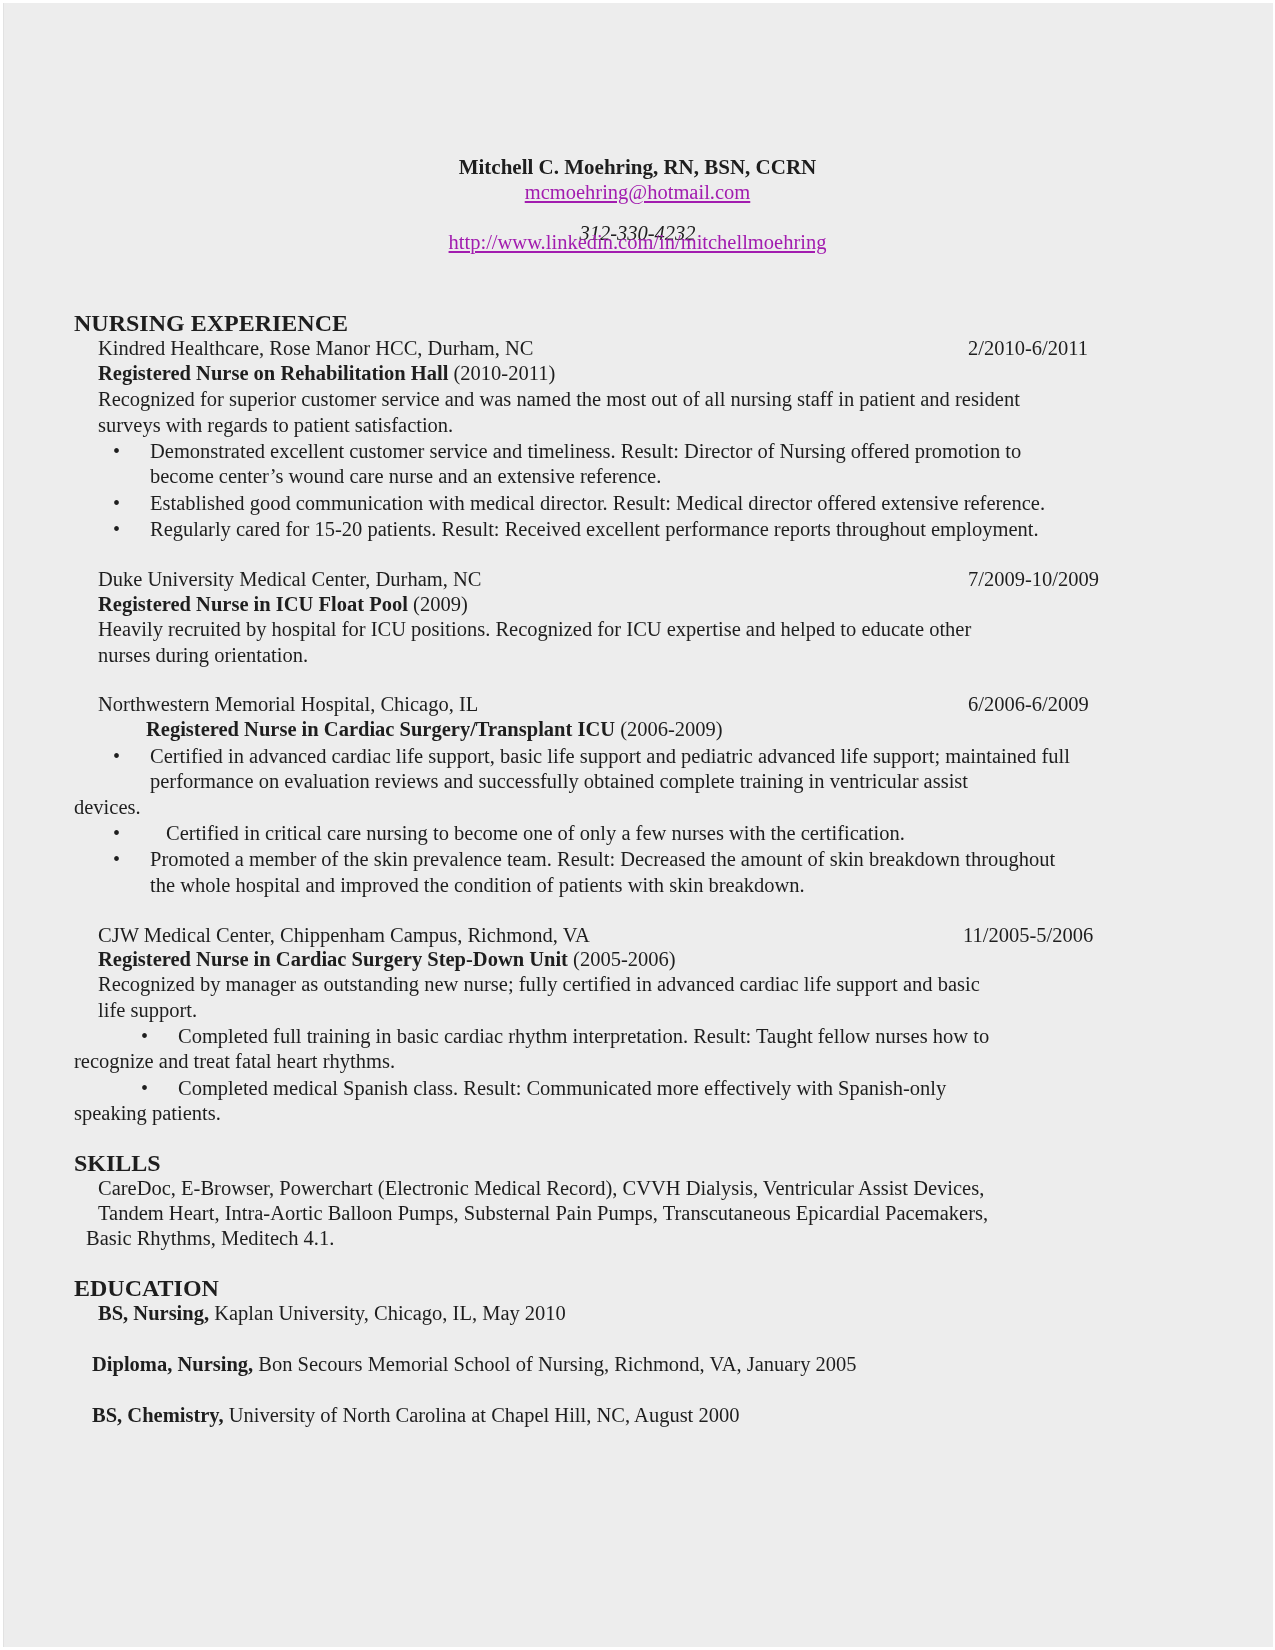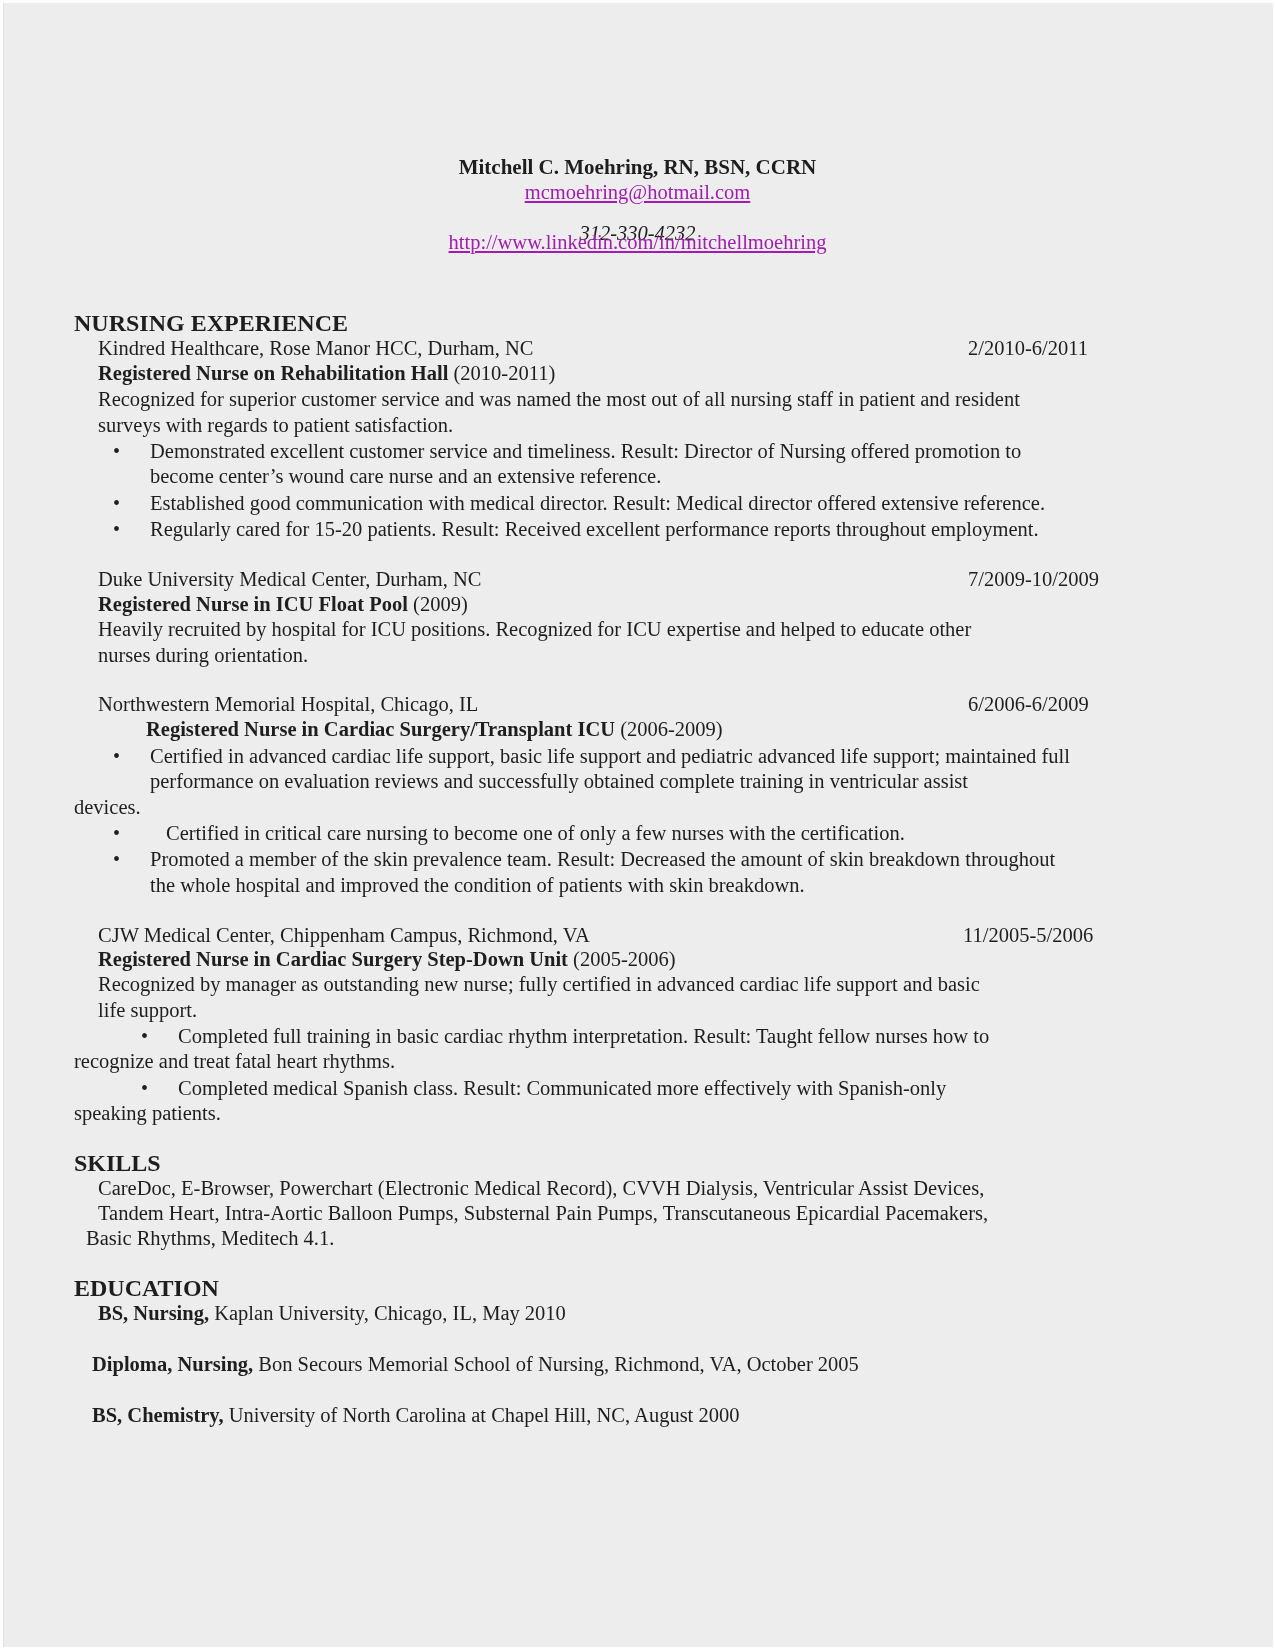--- a/index.html
+++ b/index.html
@@ -83,14 +83,14 @@
 <div class="abs" style="left:178px; top:1075px;">Completed medical Spanish class. Result: Communicated more effectively with Spanish-only</div>
 <div class="abs" style="left:74px; top:1100px;">speaking patients.</div>
 
 <div class="section-title" style="top:1150px;">SKILLS</div>
 <div class="abs" style="left:98px; top:1175px;">CareDoc, E-Browser, Powerchart (Electronic Medical Record), CVVH Dialysis, Ventricular Assist Devices,</div>
 <div class="abs" style="left:98px; top:1200px;">Tandem Heart, Intra-Aortic Balloon Pumps, Substernal Pain Pumps, Transcutaneous Epicardial Pacemakers,</div>
 <div class="abs" style="left:86px; top:1225px;">Basic Rhythms, Meditech 4.1.</div>
 
 <div class="section-title" style="top:1275px;">EDUCATION</div>
 <div class="abs" style="left:98px; top:1300px;"><span class="b">BS, Nursing,</span><span> Kaplan University, Chicago, IL, May 2010</span></div>
-<div class="abs" style="left:92px; top:1351px;"><span class="b">Diploma, Nursing,</span><span> Bon Secours Memorial School of Nursing, Richmond, VA, October 2005</span></div>
+<div class="abs" style="left:92px; top:1351px;"><span class="b">Diploma, Nursing,</span><span> Bon Secours Memorial School of Nursing, Richmond, VA, January 2005</span></div>
 <div class="abs" style="left:92px; top:1402px;"><span class="b">BS, Chemistry,</span><span> University of North Carolina at Chapel Hill, NC, August 2000</span></div>
 
 </body></html>

